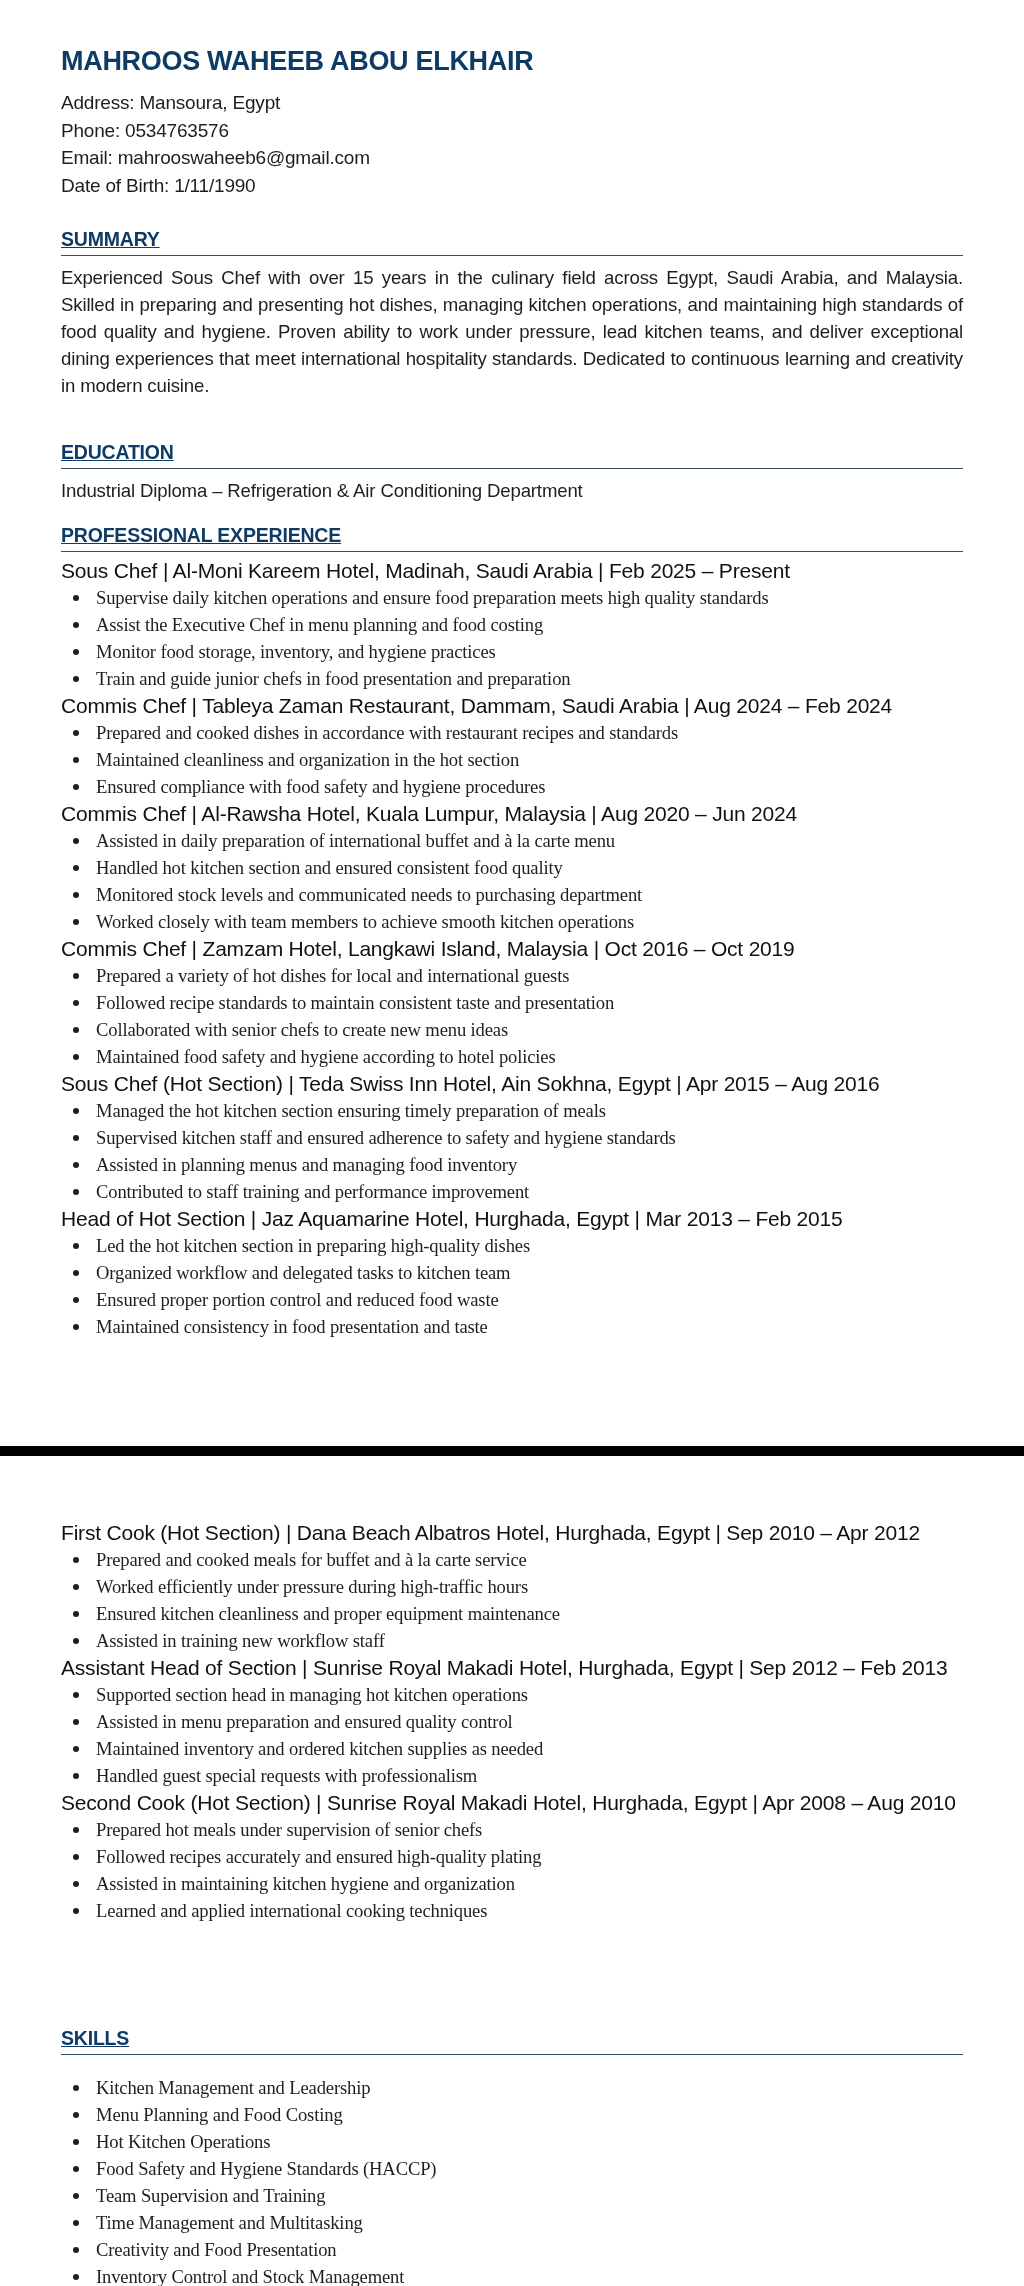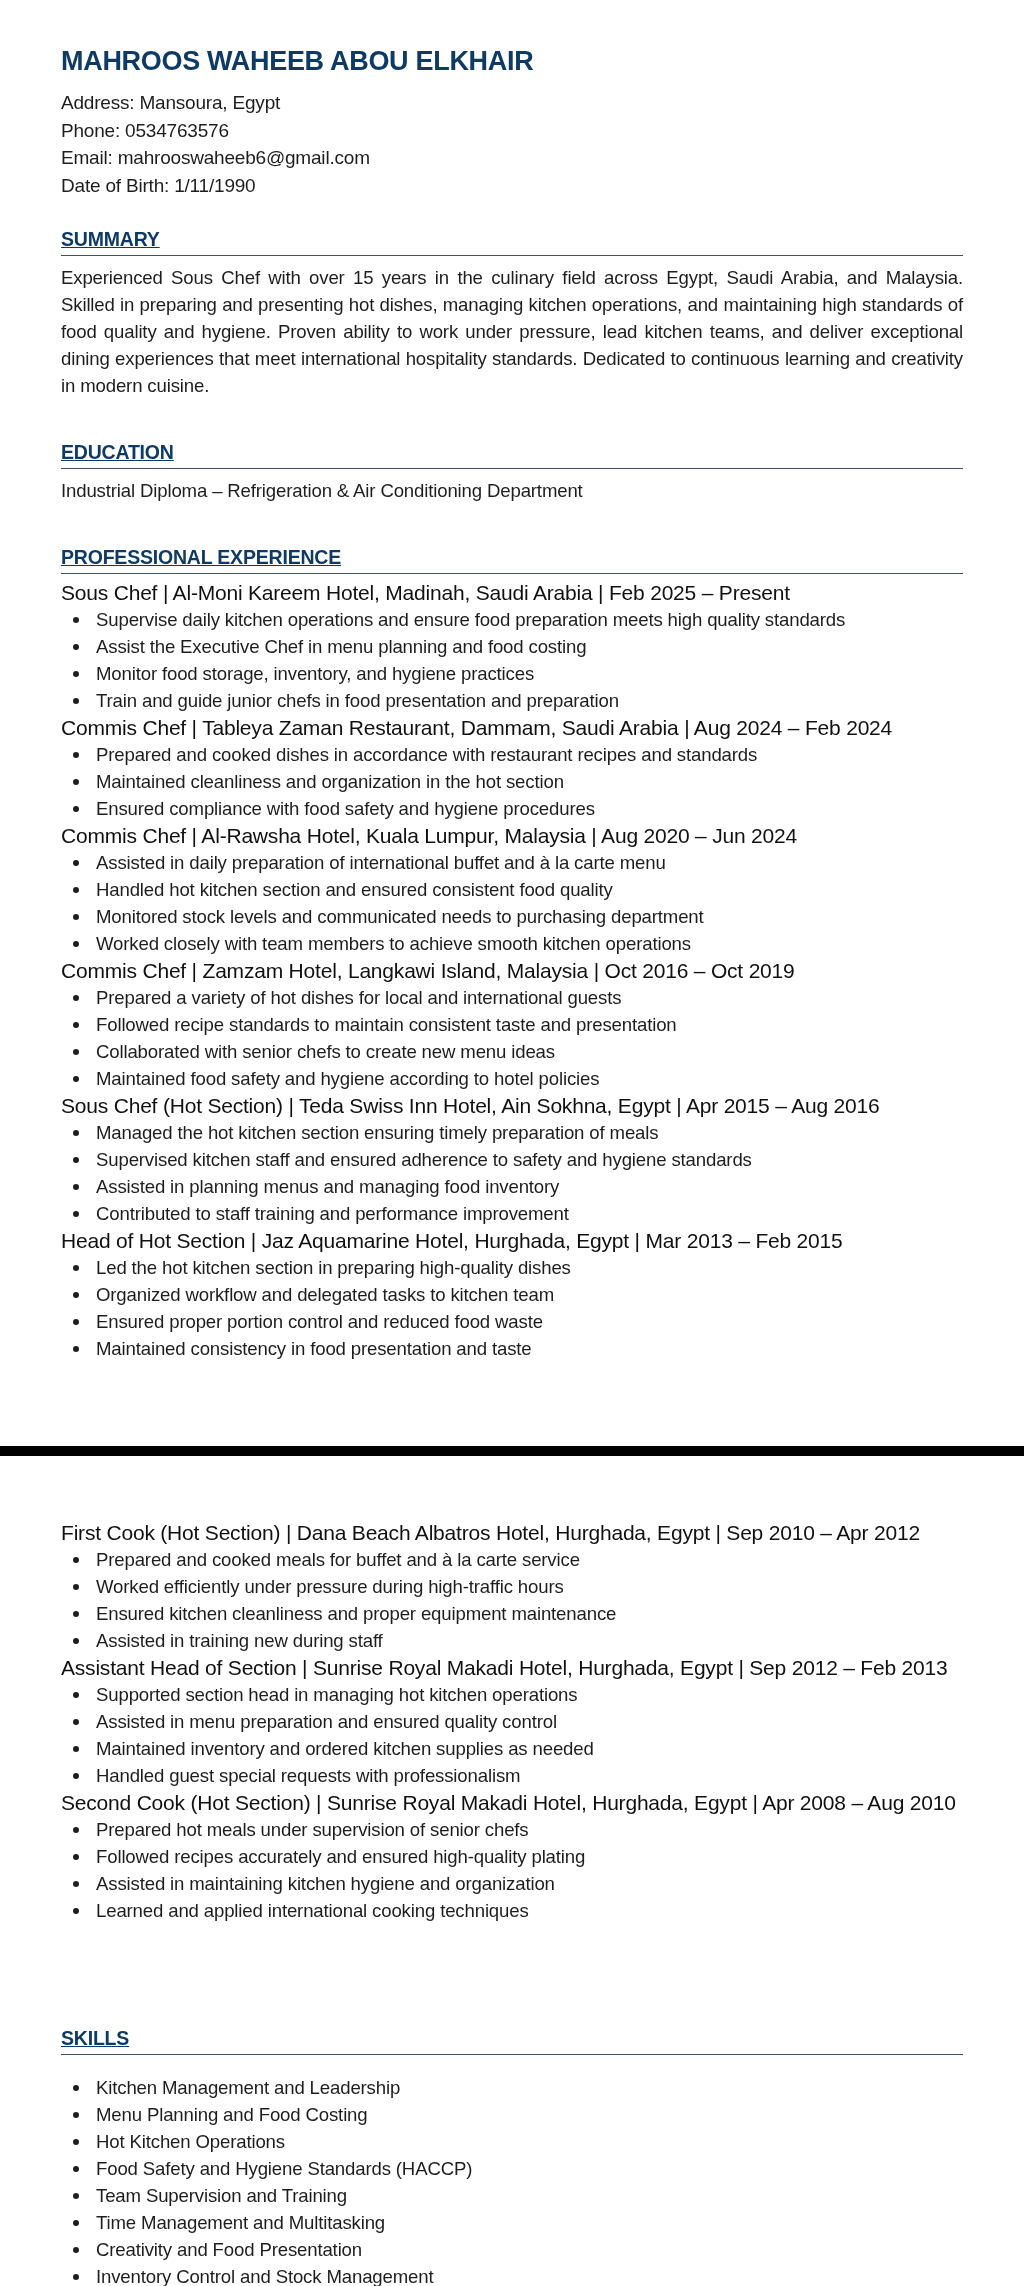--- a/index.html
+++ b/index.html
@@ -14,21 +14,21 @@
           color: #0e3a66; letter-spacing: -0.3px; margin: 0; line-height: 34px; }
   .contact { font-size: 19px; line-height: 27.6px; color: #1e1e1e; letter-spacing: -0.2px; }
   .section-title { font-weight: bold; font-size: 19.5px; color: #0e3a66; letter-spacing: -0.2px;
                    line-height: 26px; margin: 0; text-decoration: underline; }
   .rule { height: 0; border-top: 1.6px solid #3c4f63; margin: 0; }
   .para { font-size: 18.6px; line-height: 27px; text-align: justify; color: #1e1e1e; letter-spacing: -0.15px; }
   .plain { font-size: 18.6px; line-height: 27px; color: #1e1e1e; letter-spacing: -0.15px; }
   .job-title { font-weight: normal; font-size: 21px; line-height: 27px; color: #111; letter-spacing: -0.2px; text-align: justify; }
   ul.bullets { margin: 0; padding: 0; list-style: none; }
   ul.bullets li { position: relative; padding-left: 35px; font-size: 18.6px; line-height: 27px;
-                  color: #1e1e1e; letter-spacing: -0.15px; text-align: justify; }
+                  color: #1e1e1e; letter-spacing: -0.15px; text-align: justify; font-family: Liberation Serif, serif; }
   ul.bullets li .dot { position: absolute; left: 12px; top: 11px; width: 6px; height: 6px;
                        border-radius: 50%; background: #1e1e1e; }
 </style>
 </head>
 <body>
 
 <div class="page page1">
   <div class="content" style="top:44px;">
     <h1 class="name">MAHROOS WAHEEB ABOU ELKHAIR</h1>
     <div style="height:11px"></div>
@@ -47,21 +47,21 @@
   </div>
 
   <div class="content" style="top:439px;">
     <h2 class="section-title">EDUCATION</h2>
     <div style="height:3px"></div>
     <div class="rule"></div>
     <div style="height:8px"></div>
     <div class="plain">Industrial Diploma – Refrigeration &amp; Air Conditioning Department</div>
   </div>
 
-  <div class="content" style="top:544px;">
+  <div class="content" style="top:522px;">
     <h2 class="section-title">PROFESSIONAL EXPERIENCE</h2>
     <div style="height:3px"></div>
     <div class="rule"></div>
     <div style="height:5px"></div>
 
     <div>
       <div class="job-title">Sous Chef | Al-Moni Kareem Hotel, Madinah, Saudi Arabia | Feb 2025 – Present</div>
       <ul class="bullets">
         <li><span class="dot"></span><span>Supervise daily kitchen operations and ensure food preparation meets high quality standards</span></li>
         <li><span class="dot"></span><span>Assist the Executive Chef in menu planning and food costing</span></li>
@@ -125,21 +125,21 @@
 
 <div class="page page2">
   <div class="content" style="top:63px;">
 
     <div>
       <div class="job-title">First Cook (Hot Section) | Dana Beach Albatros Hotel, Hurghada, Egypt | Sep 2010 – Apr 2012</div>
       <ul class="bullets">
         <li><span class="dot"></span><span>Prepared and cooked meals for buffet and à la carte service</span></li>
         <li><span class="dot"></span><span>Worked efficiently under pressure during high-traffic hours</span></li>
         <li><span class="dot"></span><span>Ensured kitchen cleanliness and proper equipment maintenance</span></li>
-        <li><span class="dot"></span><span>Assisted in training new during staff</span></li>
+        <li><span class="dot"></span><span>Assisted in training new workflow staff</span></li>
       </ul>
     </div>
 
     <div>
       <div class="job-title">Assistant Head of Section | Sunrise Royal Makadi Hotel, Hurghada, Egypt | Sep 2012 – Feb 2013</div>
       <ul class="bullets">
         <li><span class="dot"></span><span>Supported section head in managing hot kitchen operations</span></li>
         <li><span class="dot"></span><span>Assisted in menu preparation and ensured quality control</span></li>
         <li><span class="dot"></span><span>Maintained inventory and ordered kitchen supplies as needed</span></li>
         <li><span class="dot"></span><span>Handled guest special requests with professionalism</span></li>

